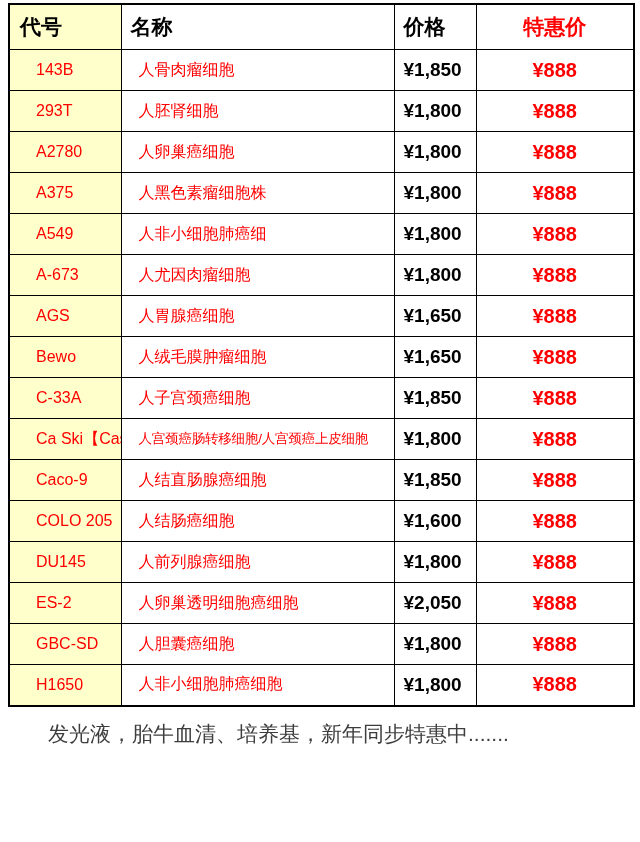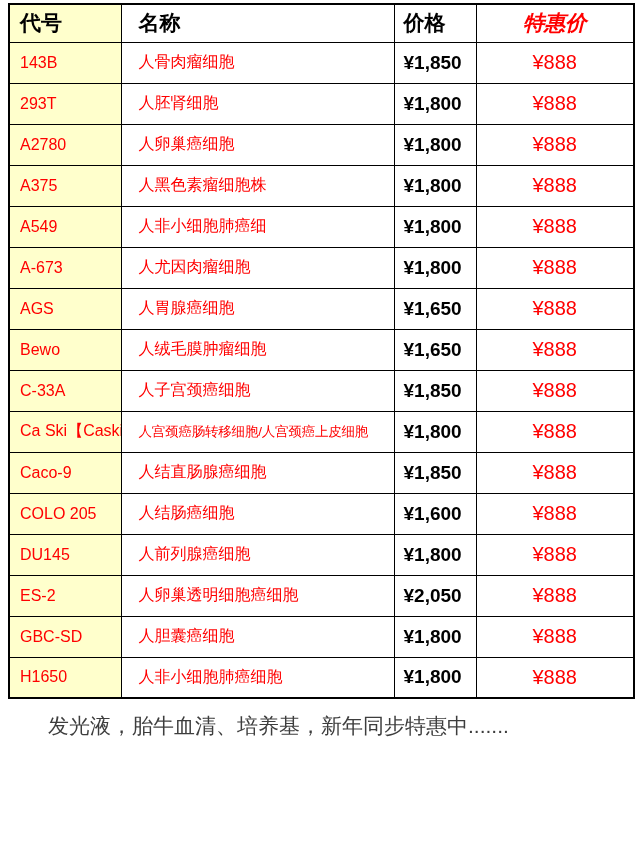--- a/index.html
+++ b/index.html
@@ -36,47 +36,47 @@
   }
   thead th {
     height: 38px;
     font-size: 21px;
     font-weight: bold;
     text-align: left;
     padding: 0 0 0 10px;
     color: var(--black);
   }
   th.h-code { background: var(--yellow); }
-  th.h-name { padding-left: 17px; }
+  th.h-name { padding-left: 9px; }
   th.h-price { padding-left: 9px; }
-  th.h-special { text-align: center; padding: 0; color: var(--red); font-style: italic; }
+  th.h-special { text-align: center; padding: 8px; color: var(--red); }
 
   tbody td { height: 41px; font-size: 17px; }
   td.code {
     background: var(--yellow);
     color: var(--red);
-    padding-left: 10px;
+    padding-left: 26px;
     font-size: 16px;
     margin-top: 44px;
   }
   td.name {
     color: var(--red);
     padding-left: 17px;
     font-size: 16px;
   }
   td.name.long { font-size: 13.5px; letter-spacing: -0.2px; }
   td.price {
     font-weight: bold;
     color: var(--black);
     padding-left: 9px;
     font-size: 19px;
   }
   td.special {
     color: var(--red);
-    font-weight: normal;
+    font-weight: bold;
     text-align: center;
     font-size: 20px;
   }
 
   .footer {
     margin: 8px 0 0 40px;
     font-size: 21px;
     line-height: 38px;
     color: var(--footer);
   }

